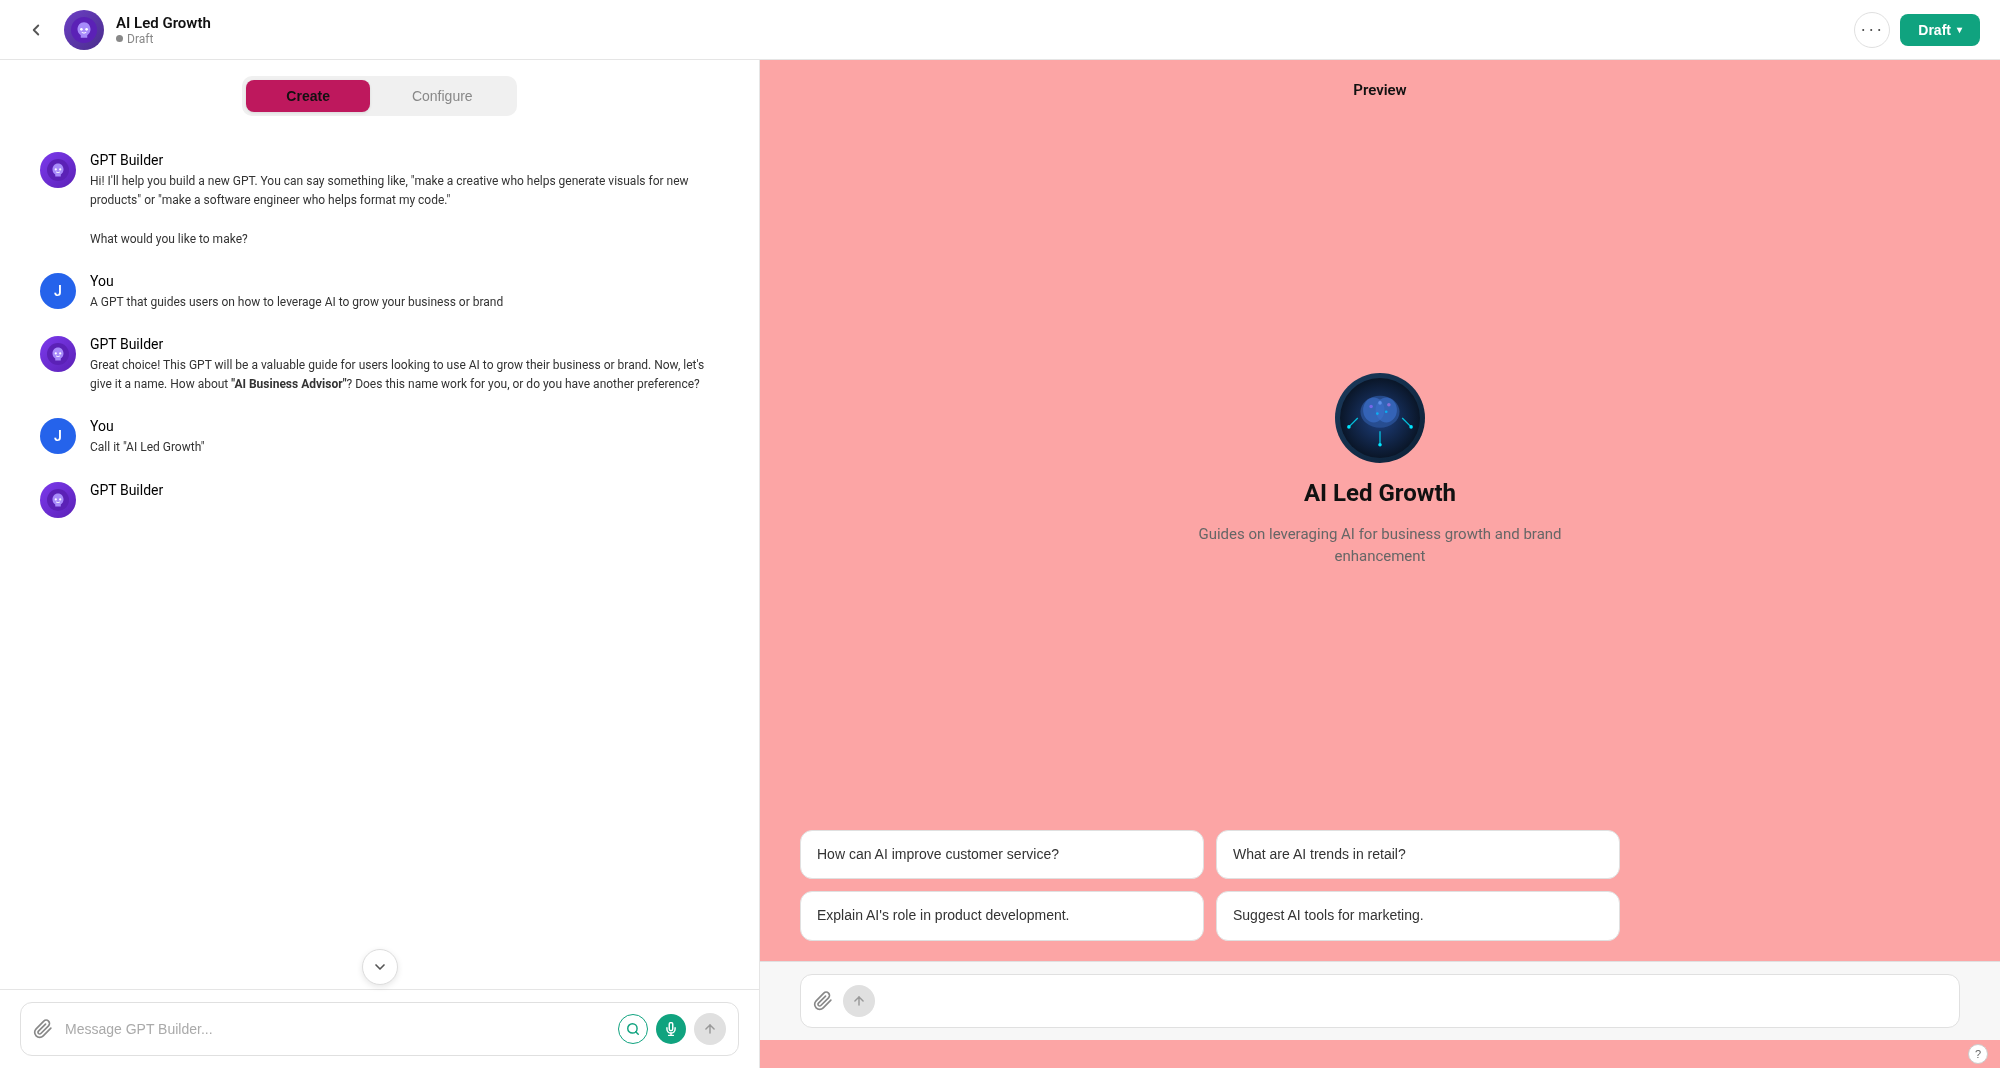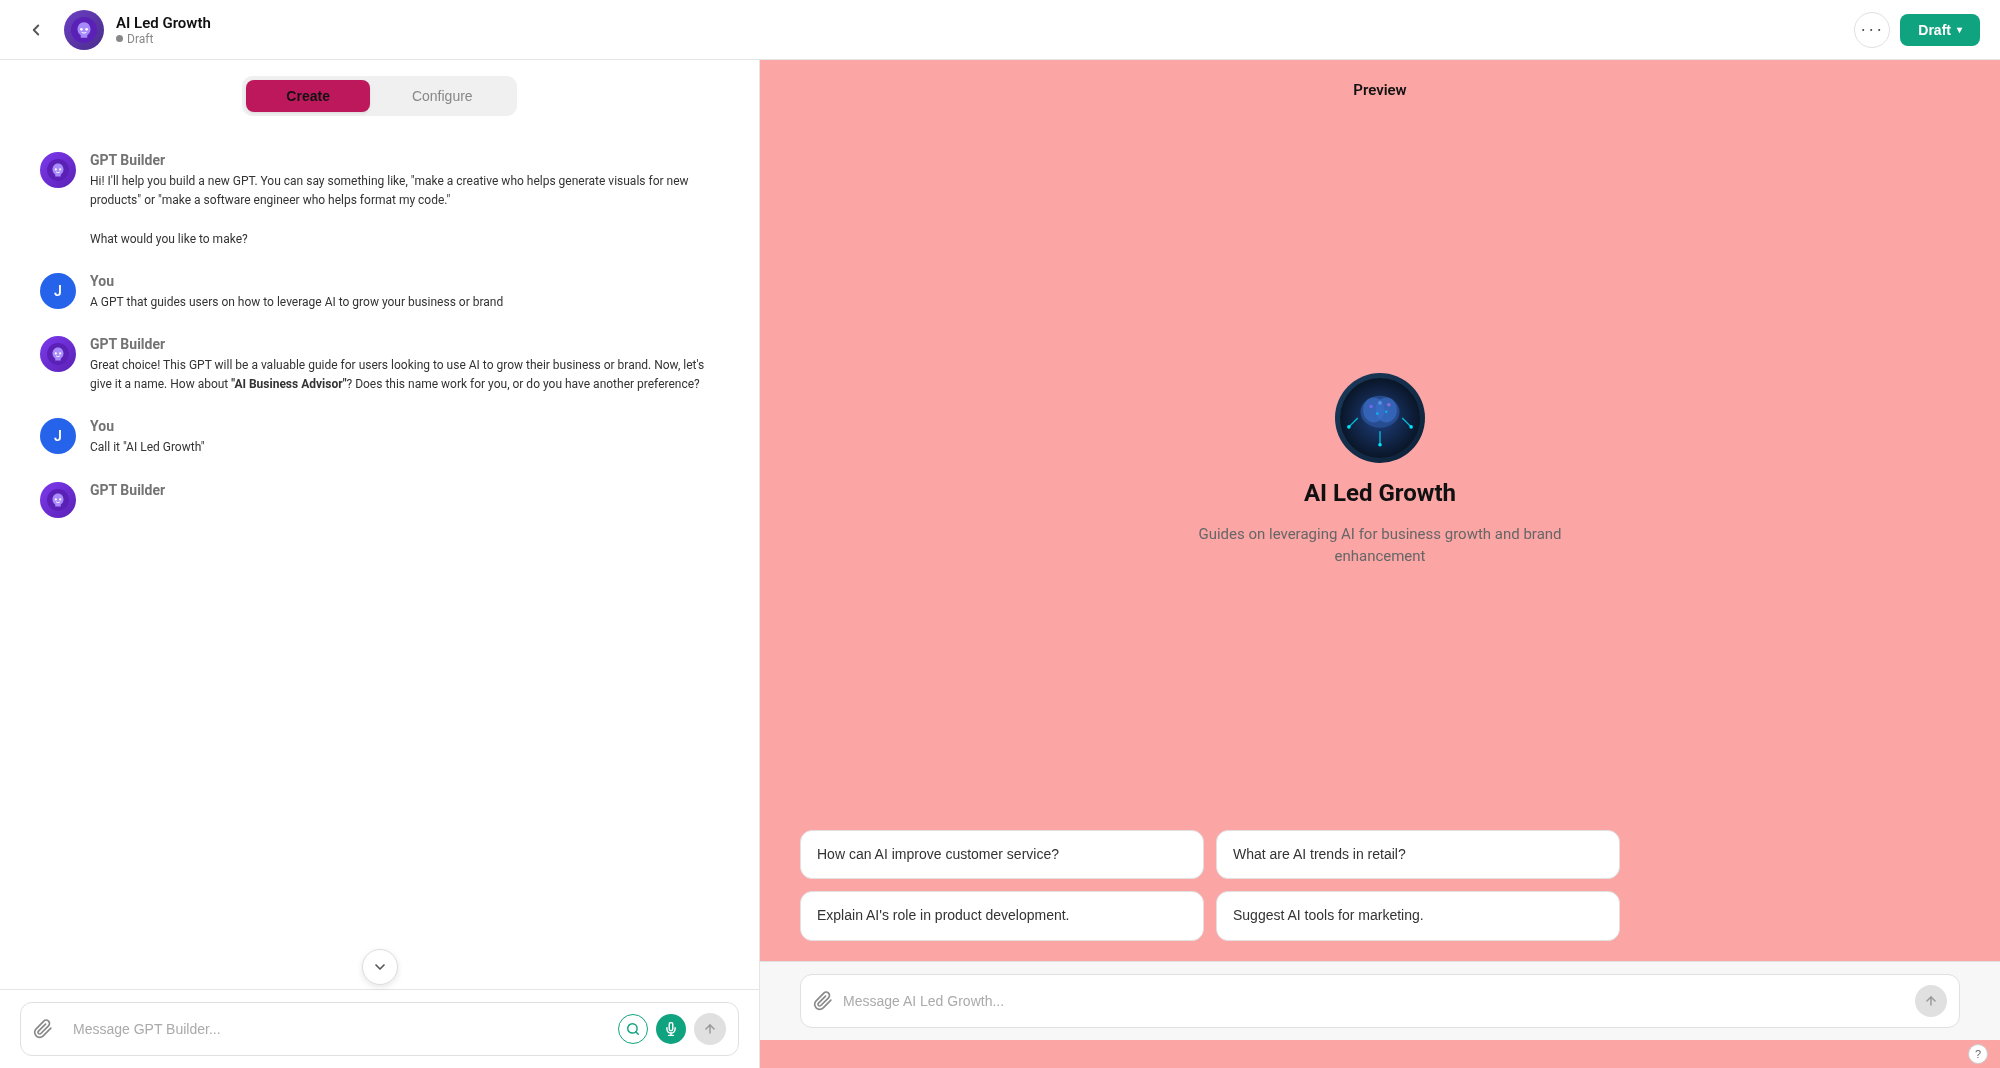--- a/index.html
+++ b/index.html
@@ -205,22 +205,22 @@
       background: linear-gradient(135deg, #7c3aed, #5b21b6);
     }
     .msg-avatar.user {
       background: #2563eb;
     }
     .msg-content {
       flex: 1;
     }
     .msg-sender {
       font-size: 14px;
-      font-weight: 700;
-      color: #737373;
+      font-weight: 400;
+      color: #000000;
       margin-bottom: 4px;
     }
     .msg-text {
       font-size: 12px;
       color: #333;
       line-height: 1.6;
     }
     .msg-text strong {
       font-weight: 700;
     }
@@ -252,21 +252,21 @@
       padding: 12px 20px;
       border-top: 1px solid #e5e5e5;
       flex-shrink: 0;
     }
     .chat-input-box {
       display: flex;
       align-items: center;
       border: 1px solid #e0e0e0;
       border-radius: 12px;
       padding: 10px 12px;
-      gap: 20px;
+      gap: 12px;
       background: #fff;
     }
     .attach-btn {
       background: none;
       border: none;
       cursor: pointer;
       color: #888;
       font-size: 18px;
       display: flex;
       align-items: center;
@@ -663,21 +663,20 @@
       <button class="suggestion-btn">Suggest AI tools for marketing.</button>
     </div>
 
     <div class="preview-input-area">
       <div class="preview-input-box">
         <button class="attach-btn">
           <svg width="20" height="20" viewBox="0 0 24 24" fill="none" stroke="#888" stroke-width="2" stroke-linecap="round" stroke-linejoin="round">
             <path d="M21.44 11.05l-9.19 9.19a6 6 0 0 1-8.49-8.49l9.19-9.19a4 4 0 0 1 5.66 5.66l-9.2 9.19a2 2 0 0 1-2.83-2.83l8.49-8.48"></path>
           </svg>
         </button>
-        <input class="preview-input" type="text" placeholder="Message AI Led Growth..." style="">
         <button class="preview-send-btn">
           <svg width="14" height="14" viewBox="0 0 24 24" fill="none" stroke="#999" stroke-width="2.5" stroke-linecap="round" stroke-linejoin="round">
             <line x1="12" y1="19" x2="12" y2="5"></line>
             <polyline points="5 12 12 5 19 12"></polyline>
           </svg>
         </button>
       </div>
     </div>
 
     <div class="help-icon">

